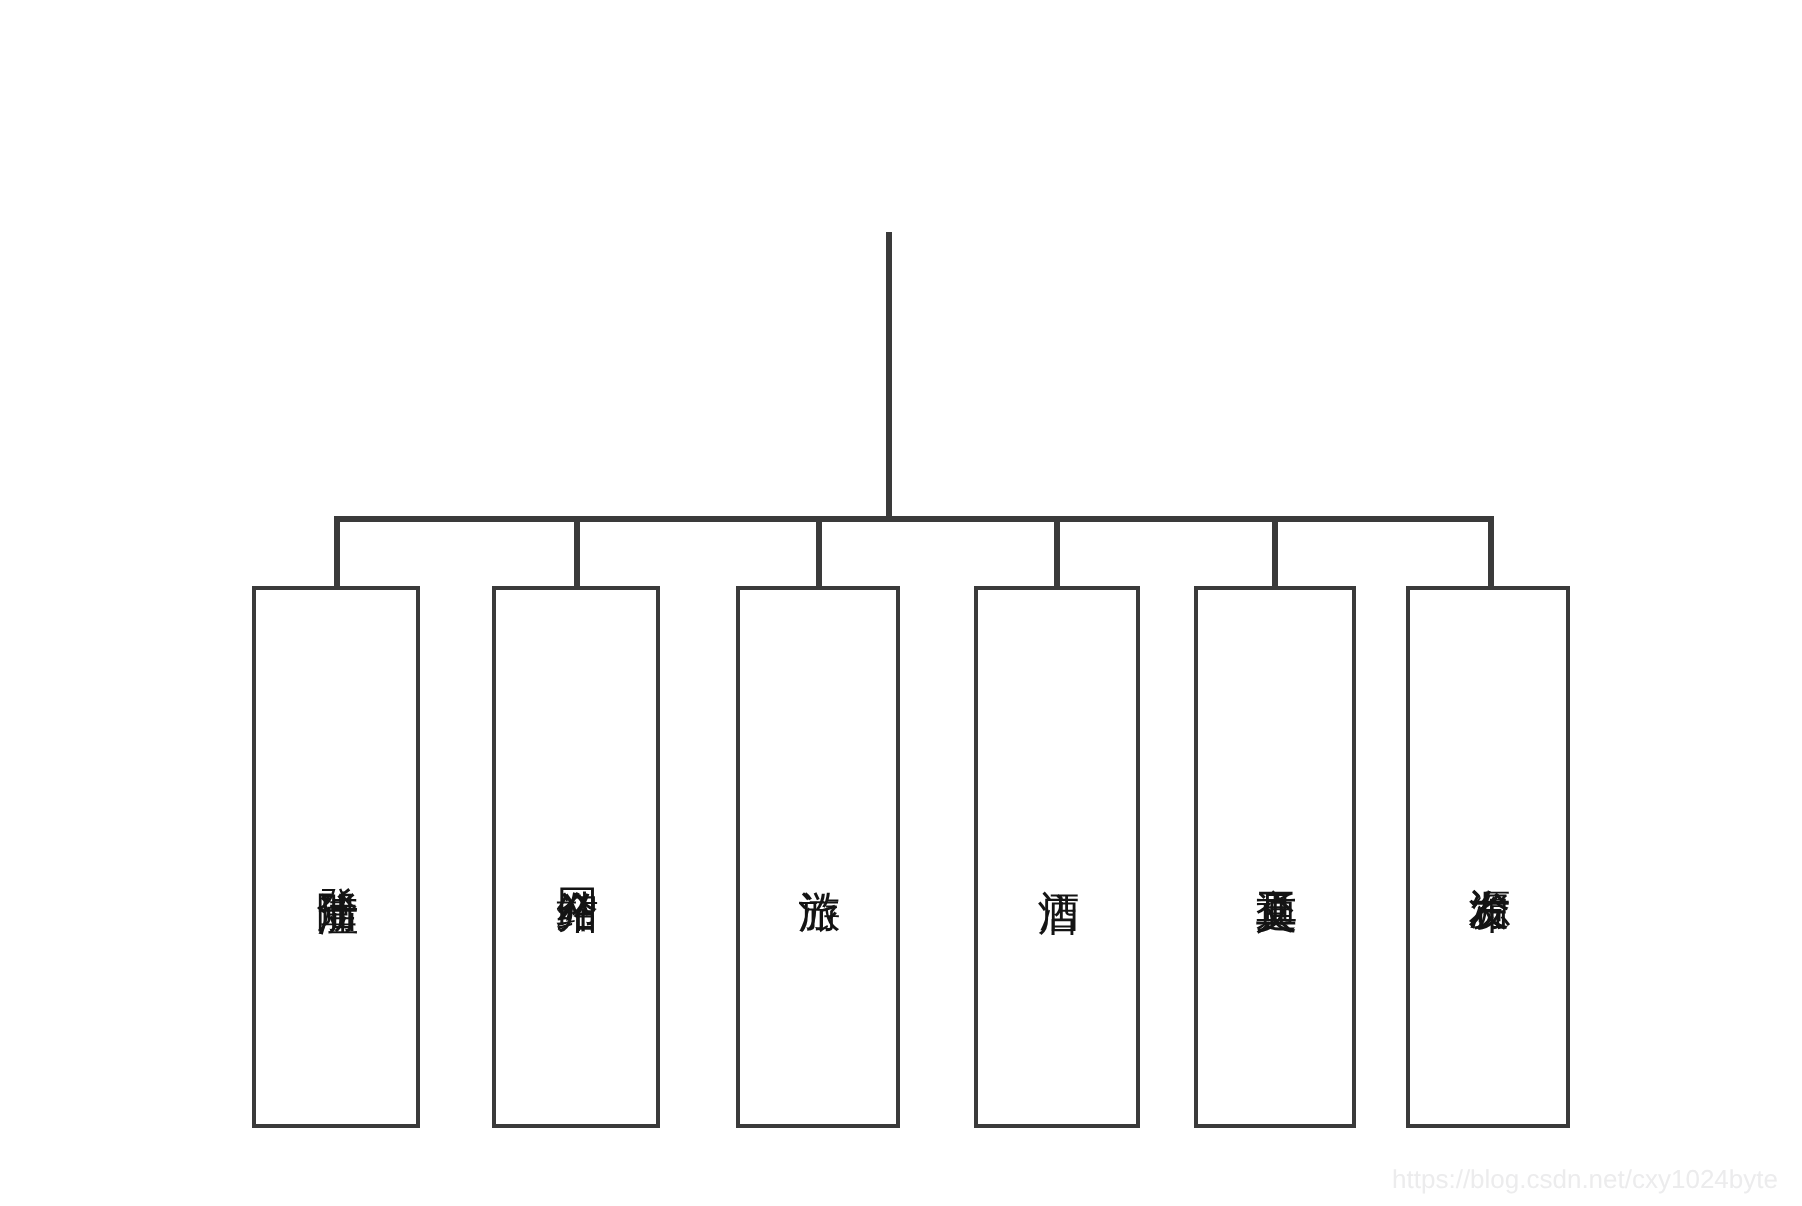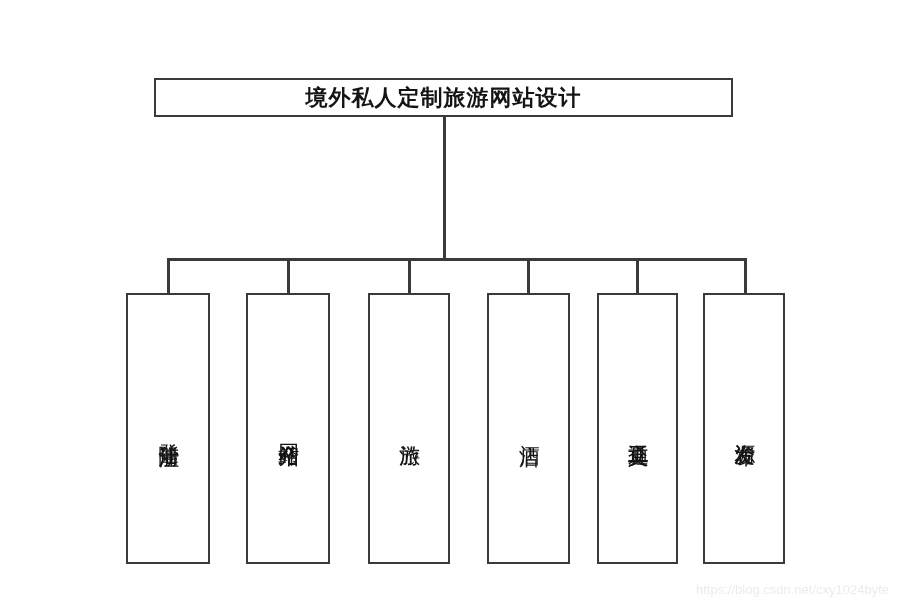--- a/index.html
+++ b/index.html
@@ -87,23 +87,20 @@
     color: #ececed;
     white-space: nowrap;
     user-select: none;
   }
 </style>
 </head>
 <body>
 
 <div id="canvas">
 
-  <div class="root-node">
-    <span class="root-label">境外私人定制旅游网站设计</span>
-  </div>
 
   <div class="line-v" style="left:443px; top:116px; height:145px;"></div>
 
   <div class="line-h" style="left:168px; top:258px; width:579px;"></div>
 
   <div class="line-v" style="left:167px; top:258px; height:36px;"></div>
   <div class="line-v" style="left:287px; top:258px; height:36px;"></div>
   <div class="line-v" style="left:408px; top:258px; height:36px;"></div>
   <div class="line-v" style="left:527px; top:258px; height:36px;"></div>
   <div class="line-v" style="left:636px; top:258px; height:36px;"></div>

